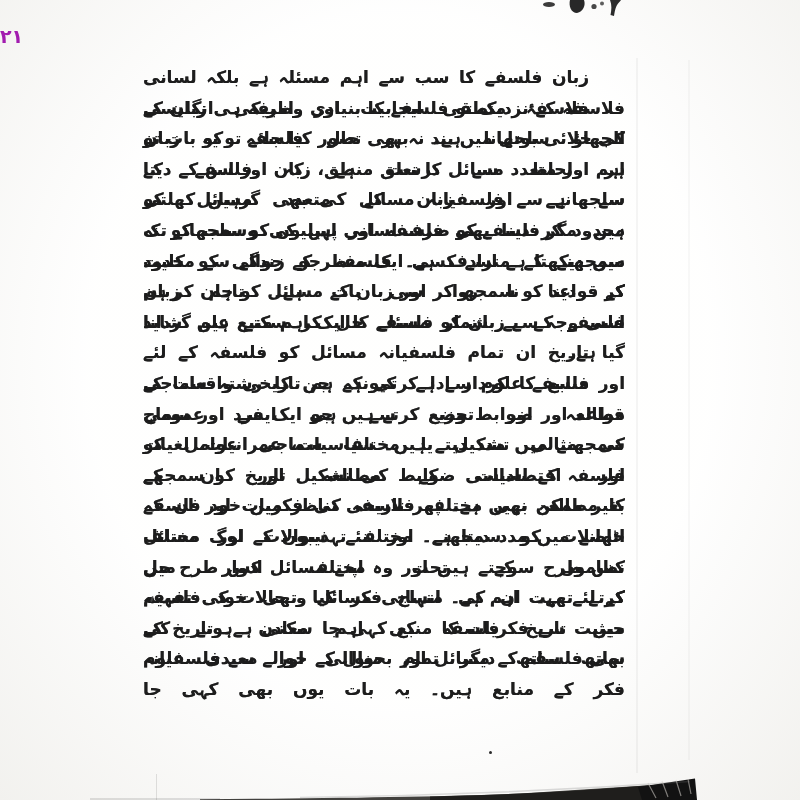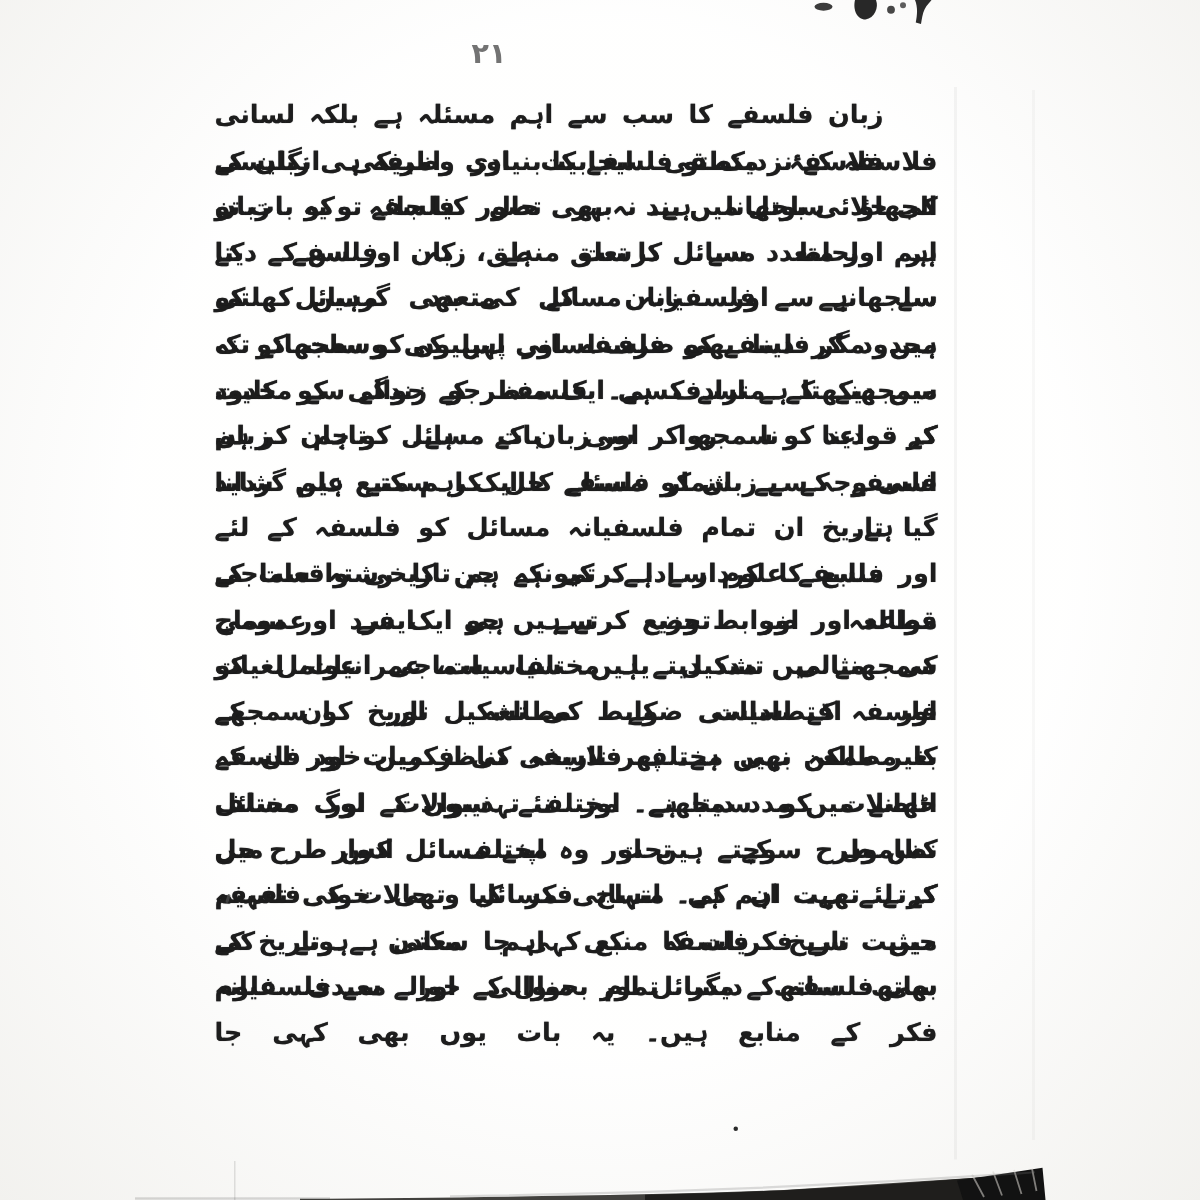--- a/index.html
+++ b/index.html
@@ -9,22 +9,22 @@
     font-family:"DejaVu Sans", sans-serif;
   }
   .paper{
     position:absolute;inset:0;
     background:
       radial-gradient(ellipse at 50% 45%, rgba(255,255,255,0.9) 55%, rgba(225,223,218,0.35) 100%),
       #fbfbf9;
   }
   .page-number{
     position:absolute;top:25px;left:0;width:652px;
-    text-align:center;
-    font-size:19px;font-weight:700;color:#737373;
+    text-align:left;
+    font-size:19px;font-weight:700;color:#a21caf;
     letter-spacing:2px;
   }
   .text-block{
     position:absolute;top:62px;right:175px;width:482px;
     direction:rtl;
     color:#1d1d1d;
     font-size:17px;line-height:30.6px;
     text-shadow:0 0 .5px rgba(20,20,20,.65);
   }
   .line{

